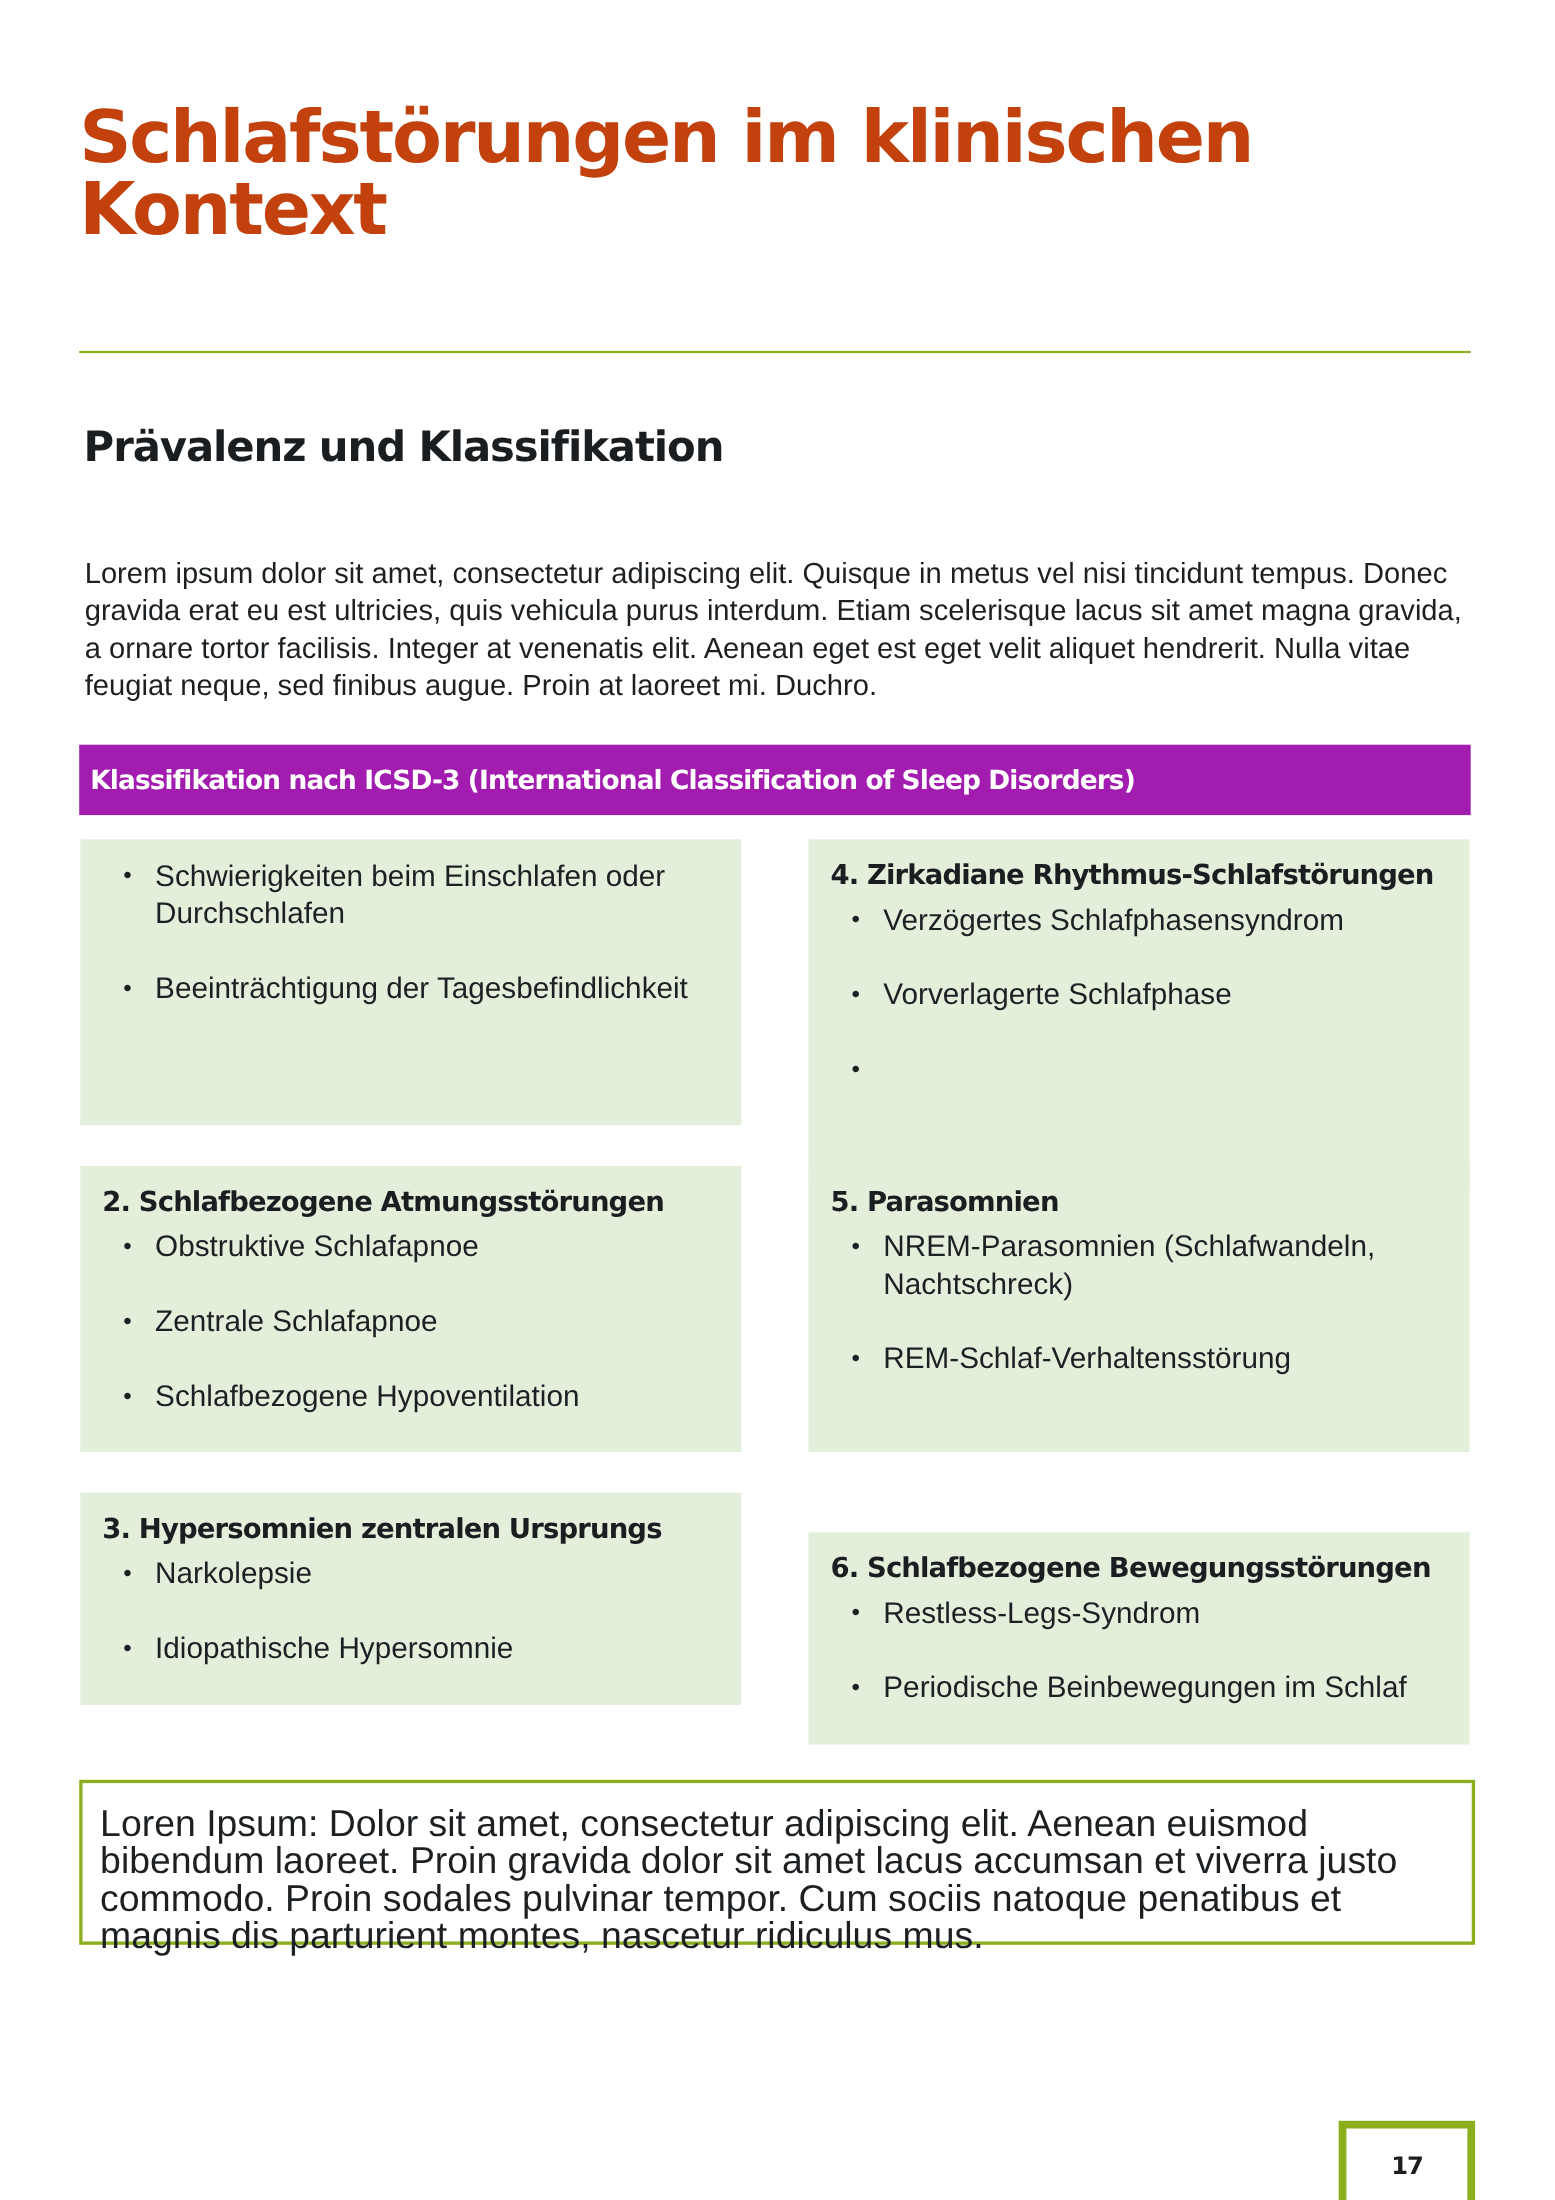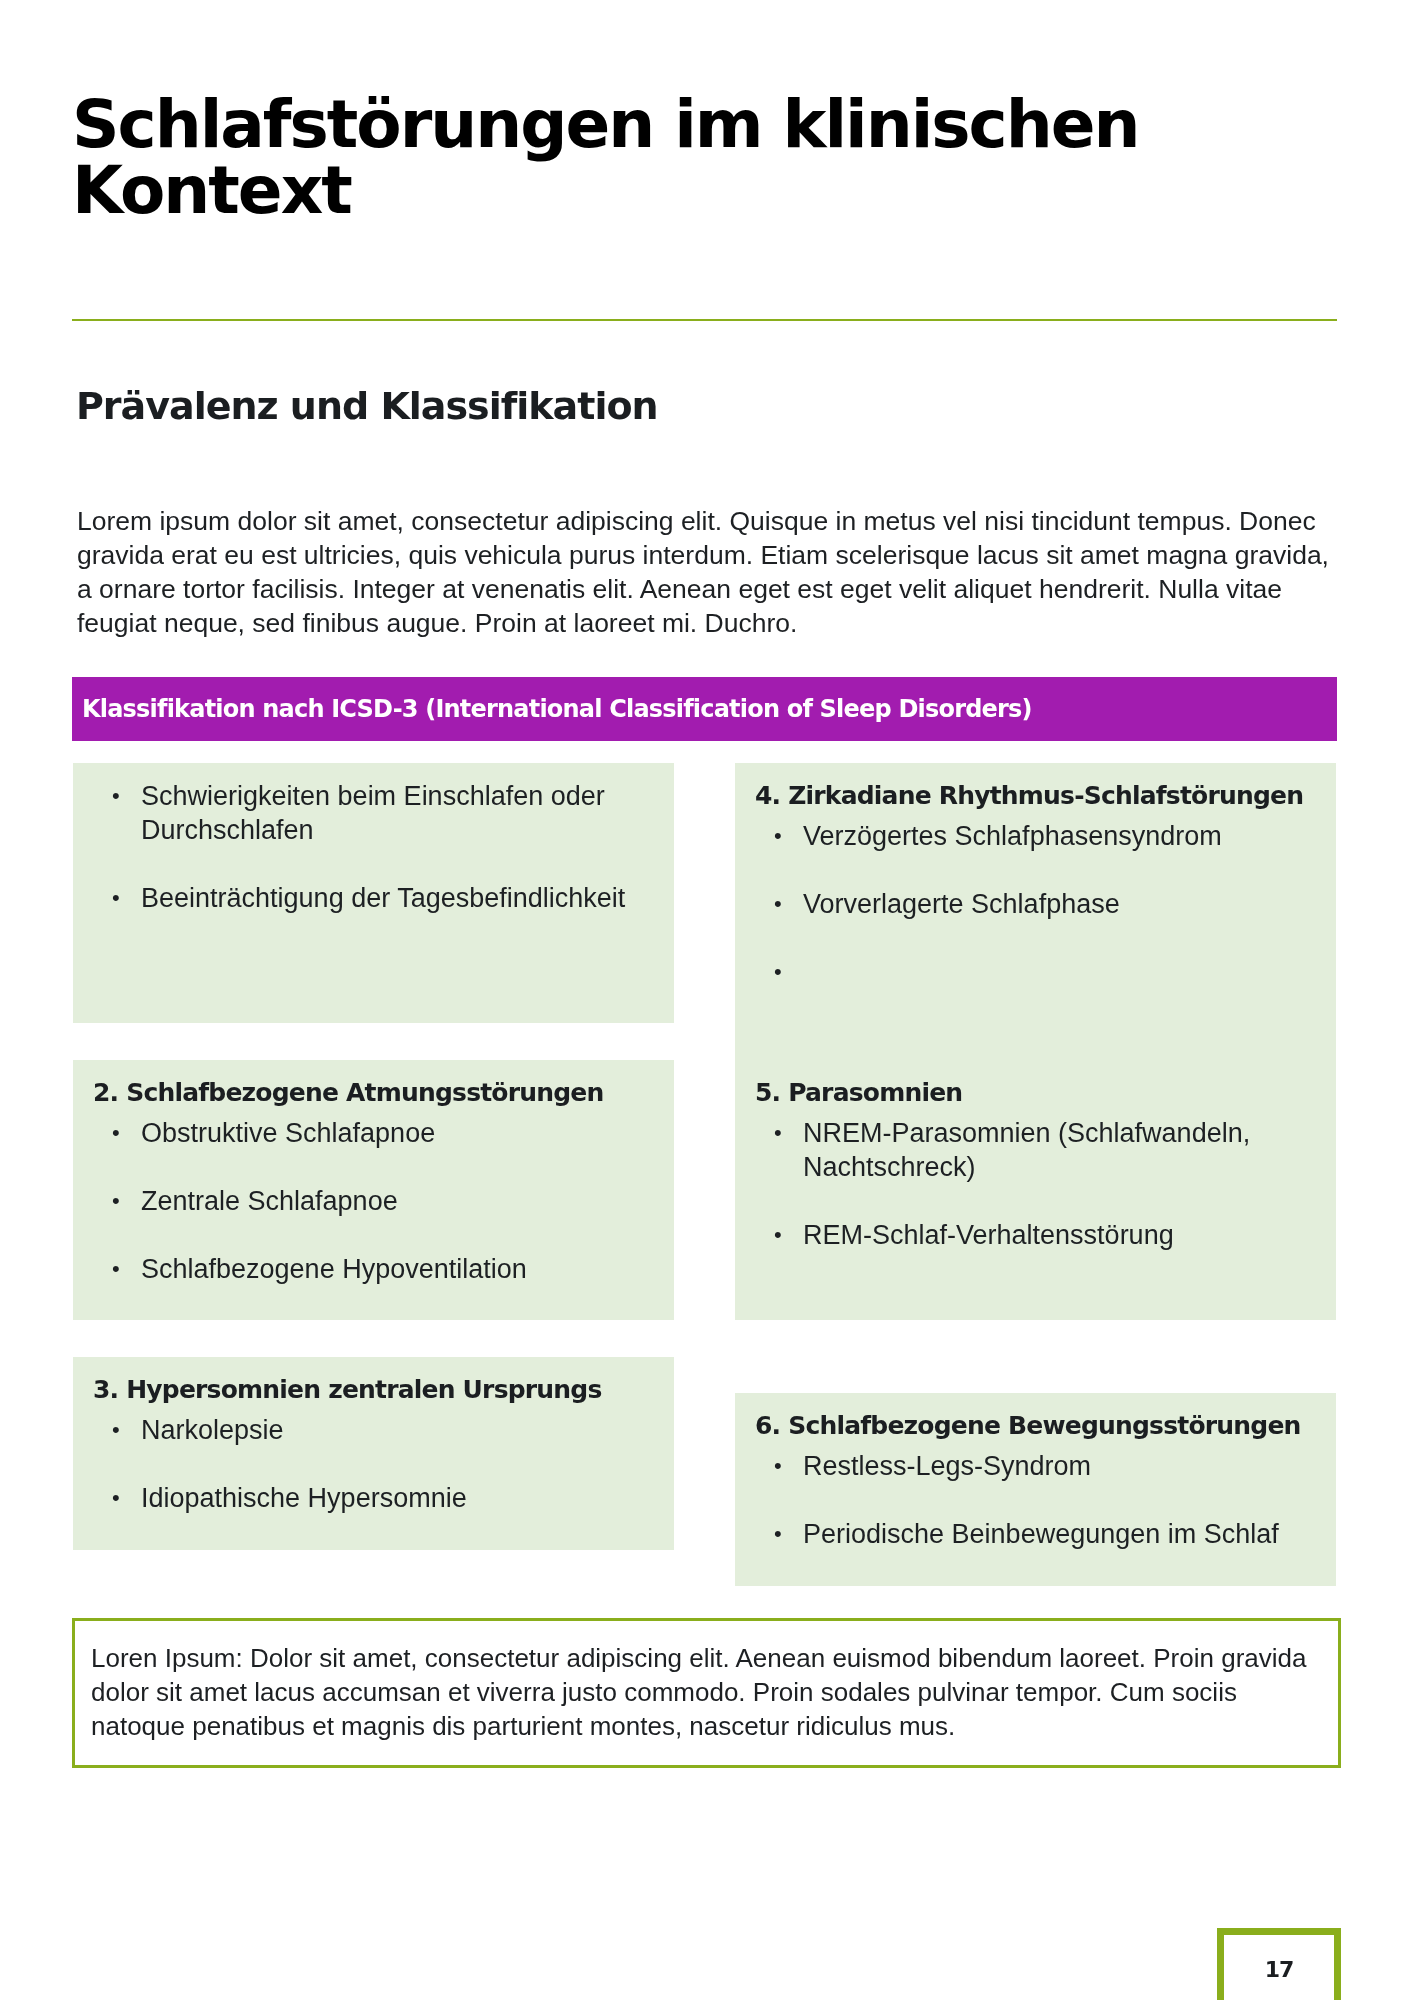--- a/index.html
+++ b/index.html
@@ -1,20 +1,20 @@
 <!DOCTYPE html>
 <html><head>
 <meta charset="utf-8">
 <style>
   html, body { margin: 0; padding: 0; background: #ffffff; }
   body { width: 1414px; height: 2000px; position: relative; overflow: hidden;
          font-family: "Liberation Sans", sans-serif; color: #1d2023; }
   .title { position: absolute; left: 72px; top: 92px; width: 1240px; margin: 0;
            font-family: "DejaVu Sans", sans-serif; font-weight: 900; font-size: 66px;
-           line-height: 66px; letter-spacing: -2px; color: #000000; }
+           line-height: 66px; letter-spacing: -2px; color: #c2410c; }
   .rule { position: absolute; left: 72px; top: 319px; width: 1265px; height: 2px; background: #8aae1c; }
   .section-heading { position: absolute; left: 76px; top: 384px; margin: 0;
            font-family: "DejaVu Sans", sans-serif; font-weight: 700; font-size: 38px;
            letter-spacing: -1px; color: #1b1e21; }
   .intro { position: absolute; left: 77px; top: 504px; width: 1270px; margin: 0;
            font-size: 26.5px; line-height: 34px; color: #1d2023; }
   .banner { position: absolute; left: 72px; top: 677px; width: 1265px; height: 64px;
             background: #a21caf; display: flex; align-items: center; }
   .banner span { padding-left: 10px; color: #ffffff; font-family: "DejaVu Sans", sans-serif;
             font-weight: 700; font-size: 24px; letter-spacing: -0.8px; }
@@ -27,21 +27,21 @@
   .card li:last-child { margin-bottom: 0; }
   .card li .bullet { position: absolute; left: -29px; top: 0; font-size: 22px; }
   .c1 { left: 73px; top: 763px; height: 260px; }
   .c4 { left: 735px; top: 763px; height: 316px; }
   .c2 { left: 73px; top: 1060px; height: 260px; }
   .c5 { left: 735px; top: 1060px; height: 260px; }
   .c3 { left: 73px; top: 1357px; height: 193px; }
   .c6 { left: 735px; top: 1357px; height: 193px; margin-top: 36px; }
   .note { position: absolute; left: 72px; top: 1618px; width: 1269px; height: 150px;
           box-sizing: border-box; border: 3px solid #8aae1c; padding: 20px 16px; }
-  .note p { margin: 0; font-size: 26px; line-height: 34px; color: #1d2023; }
+  .note p { margin: 0; font-size: 34px; line-height: 34px; color: #1d2023; }
   .page-num { position: absolute; left: 1217px; top: 1928px; width: 124px; height: 100px;
               box-sizing: border-box; border: 7px solid #8aae1c; background: #fff;
               text-align: center; padding-top: 22px; }
   .page-num span { font-family: "DejaVu Sans", sans-serif; font-weight: 700; font-size: 22px;
               letter-spacing: -1px; color: #1b1e21; }
 </style>
 </head>
 <body>
 
 <h1 class="title">Schlafstörungen im klinischen Kontext</h1>

